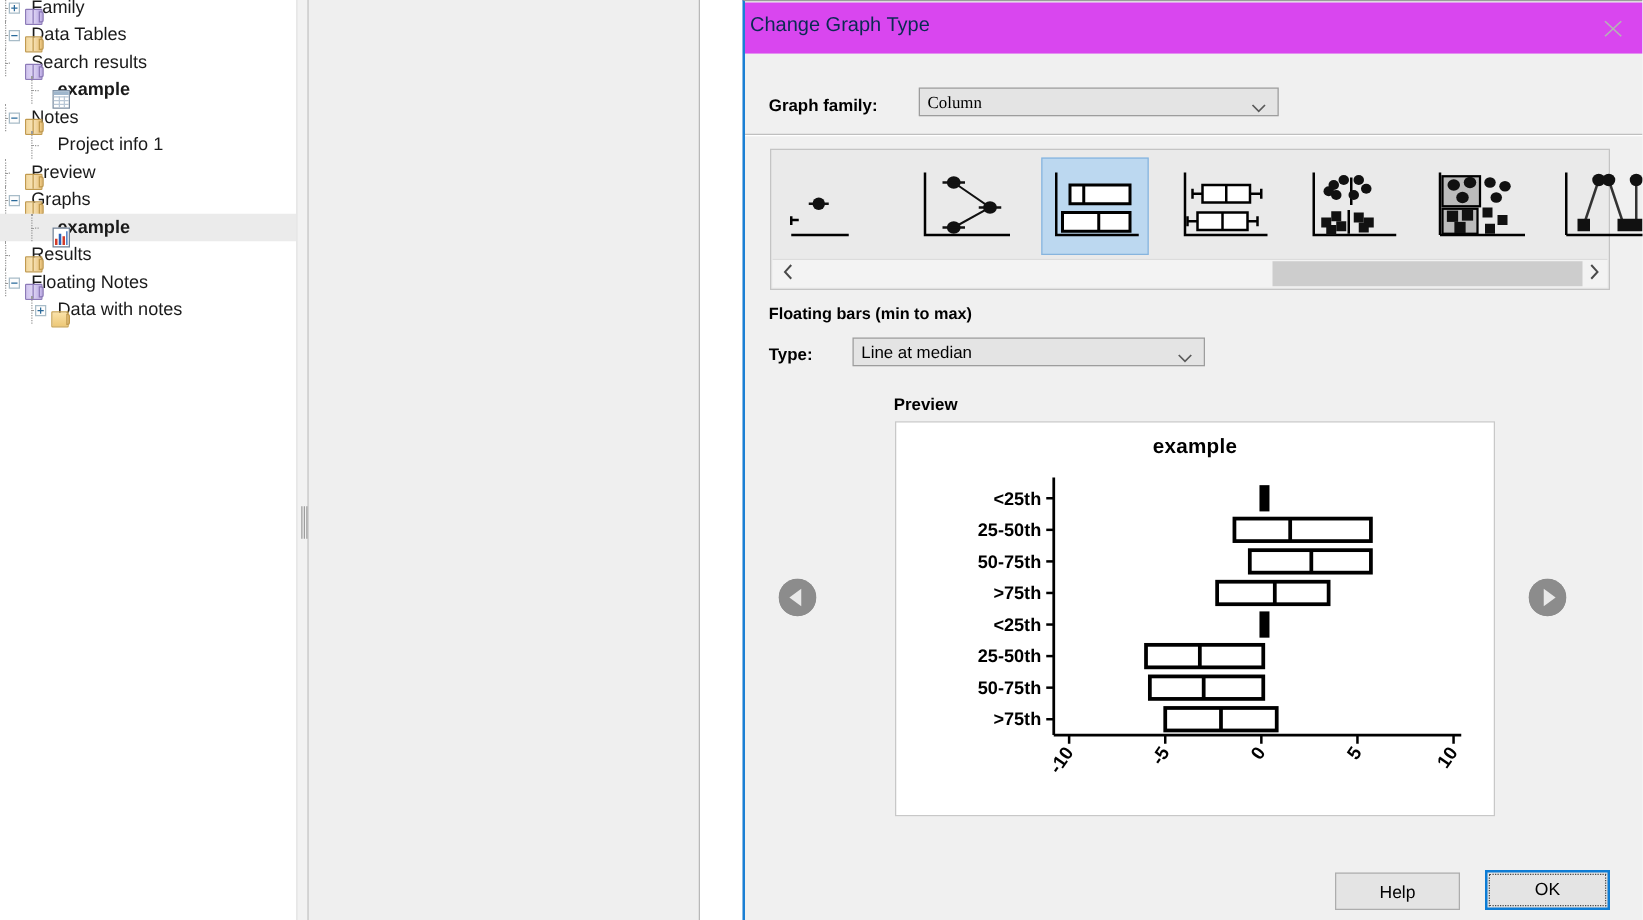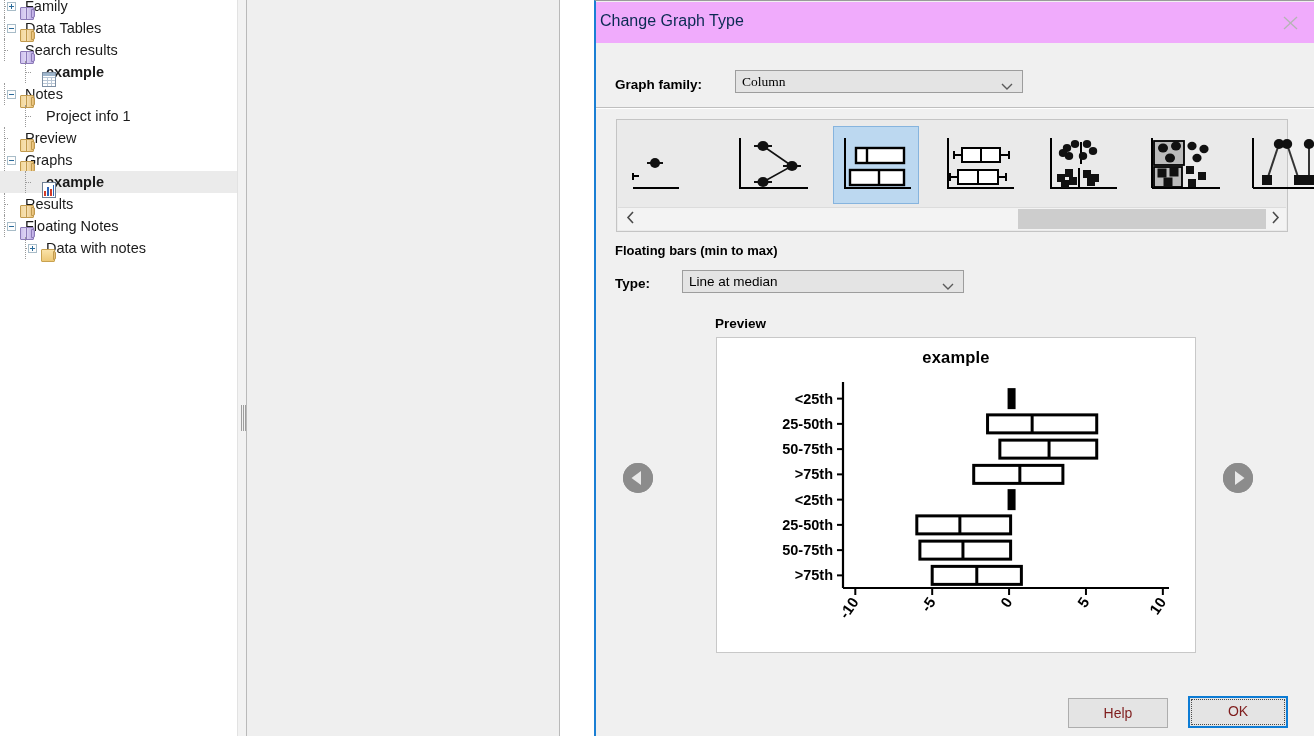--- a/index.html
+++ b/index.html
@@ -109,21 +109,21 @@
     position:absolute;left:560px;top:0;width:34px;height:736px;background:#fff;
   }
 
   
   .dialog{
     position:absolute;left:594px;top:0;width:720px;height:736px;
     background:#f0f0f0;border-left:2px solid #1a7fd4;border-top:1px solid #9a9a9a;
     box-sizing:border-box;
   }
   .dlg-title-bar{
-    position:absolute;left:0;top:1px;right:0;height:41px;background:#f0abfc;
+    position:absolute;left:0;top:1px;right:0;height:41px;background:#d946ef;
     border-bottom:none;
   }
   .dlg-title{
     position:absolute;left:4px;top:10px;font-size:16px;color:#0a2a52;
     font-family:"Liberation Sans",sans-serif;
   }
   .dlg-close{
     position:absolute;right:10px;top:9px;width:26px;height:24px;cursor:default;
   }
   .dlg-close svg{position:absolute;left:5px;top:5px;}
@@ -189,21 +189,21 @@
     position:absolute;width:30px;height:30px;border-radius:50%;background:#8c8c8c;
     top:420px;
   }
   .navbtn.left{left:27px;}
   .navbtn.right{left:627px;}
   .navbtn svg{position:absolute;left:0;top:0;}
 
   .dlg-buttons{position:absolute;left:0;bottom:0;width:100%;height:50px;}
   .btn{
     position:absolute;height:30px;background:#e4e4e4;border:1px solid #adadad;
-    box-sizing:border-box;text-align:center;line-height:28px;font-size:14px;color:#7f1d1d;
+    box-sizing:border-box;text-align:center;line-height:28px;font-size:14px;color:#000000;
   }
   .btn.help{left:472px;top:12px;width:100px;}
   .btn.ok{left:592px;top:10px;width:100px;height:32px;
     border:2px solid #0c7cd5;background:#e4e4e4;line-height:26px;}
   .btn.ok .focus{position:absolute;left:1px;top:1px;right:1px;bottom:1px;
     border:1px dotted #4a4a4a;}
 </style>
 </head>
 <body>
 

